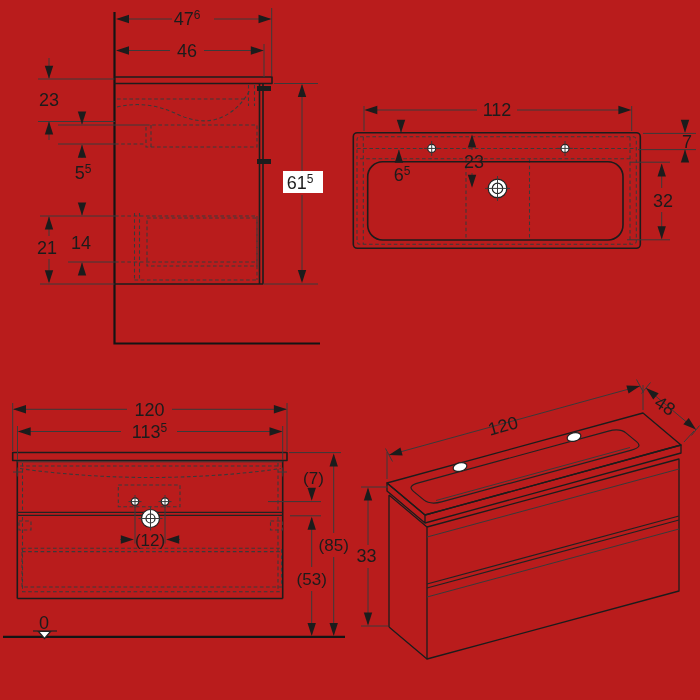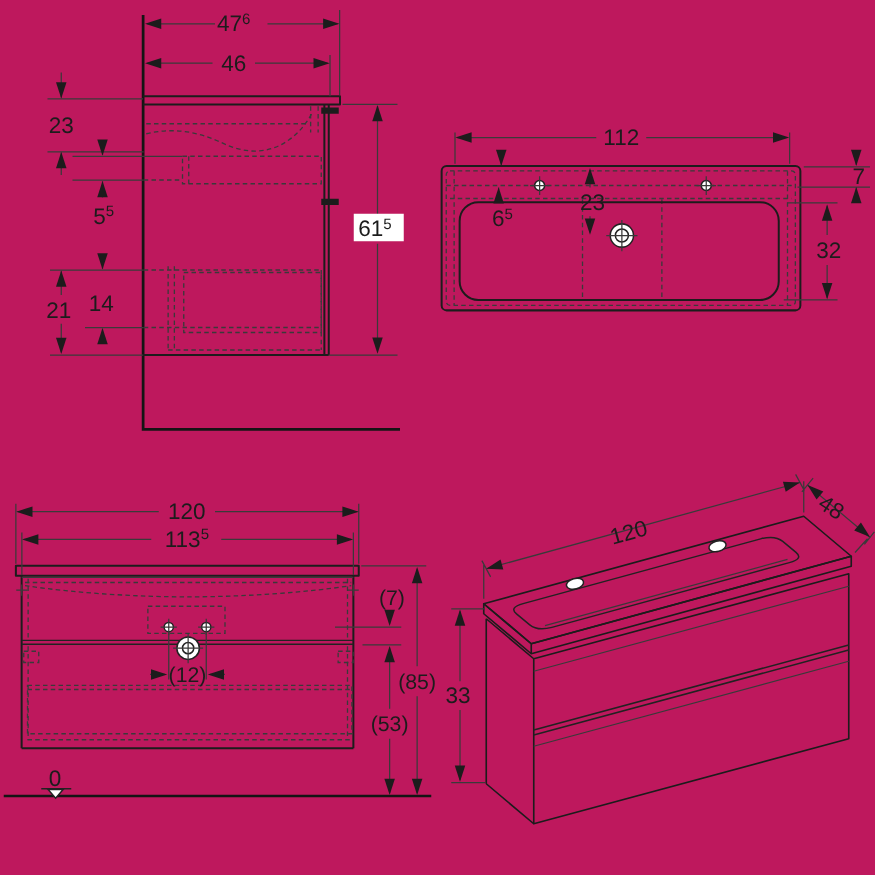--- a/index.html
+++ b/index.html
@@ -1,16 +1,16 @@
 <!DOCTYPE html>
 <html><head>
 <meta charset="utf-8">
 <style>
   html,body{margin:0;padding:0;background:#ffffff;}
-  #canvas{position:relative;width:700px;height:700px;background:#be185d;overflow:hidden;}
+  #canvas{position:relative;width:700px;height:700px;background:#b91c1c;overflow:hidden;}
   svg{display:block;}
   .ln{stroke:#1c1c1c;stroke-width:1.6;fill:none;stroke-linejoin:round;}
   .ln2{stroke:#141414;stroke-width:2.2;fill:none;}
   .mid{stroke:#222222;stroke-width:1.2;fill:none;}
   .thin{stroke:#3a3a3a;stroke-width:1;fill:none;}
   .dash{stroke:#3a3a3a;stroke-width:1.05;fill:none;stroke-dasharray:3.6 2.6;}
   .arr{fill:#1c1c1c;stroke:none;}
   .t{font-family:"Liberation Sans","DejaVu Sans",sans-serif;font-size:18px;fill:#1c1c1c;}
   .tp{font-size:17px;}
   .sup{font-size:12px;}

